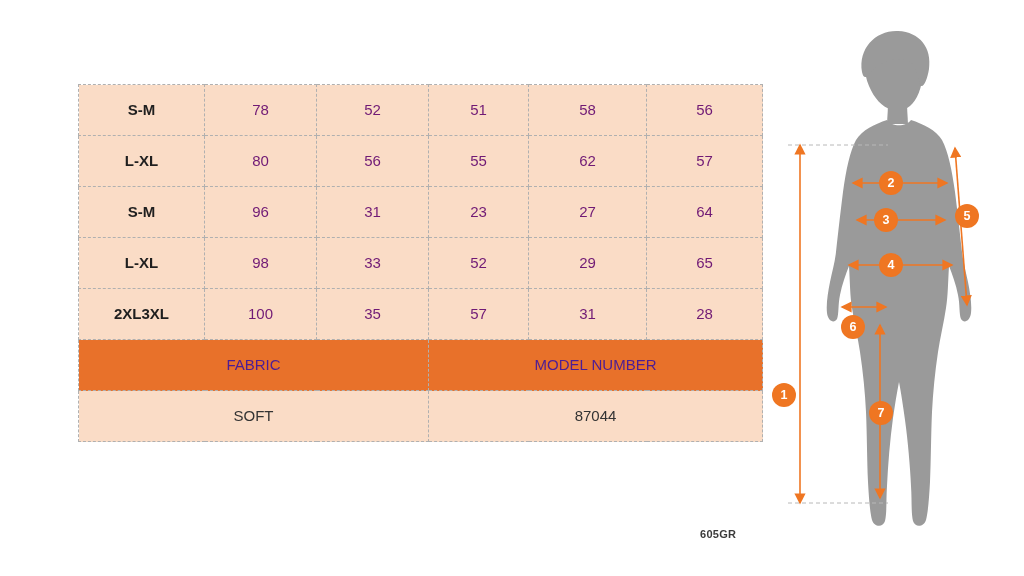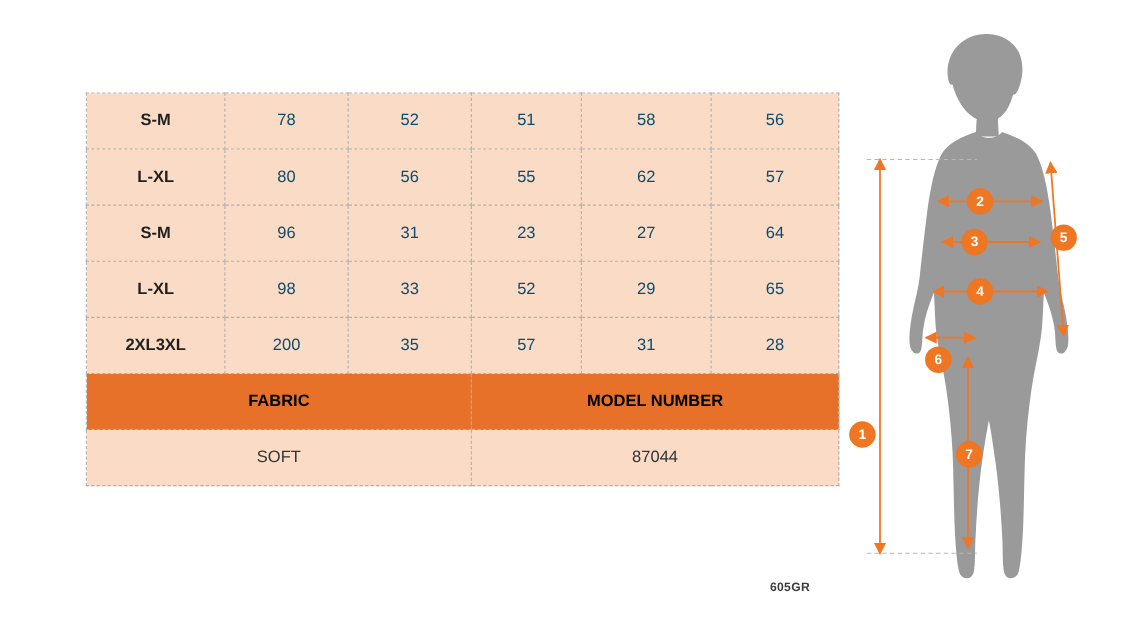--- a/index.html
+++ b/index.html
@@ -44,26 +44,26 @@
   #size-table tr.data td {
     background: #fadcc6;
   }
   #size-table tr.data td.rowlabel {
     font-weight: bold;
     font-size: 15px;
     color: #1f1f1f;
   }
   #size-table td.valcell {
     font-size: 15px;
-    color: #0c4a6e;
+    color: #701a75;
   }
   #size-table tr.footer-header td {
     background: #e8712a;
-    color: #000000;
-    font-weight: bold;
+    color: #4c1d95;
+    font-weight: normal;
     font-size: 15px;
   }
   #size-table tr.footer-values td {
     background: #fadcc6;
     font-size: 15px;
     color: #333;
   }
 
   .col-1 { width: 126px; }
   .col-2 { width: 112px; }
@@ -157,21 +157,21 @@
       <td class="rowlabel">L-XL</td>
       <td class="valcell">98</td>
       <td class="valcell">33</td>
       <td class="valcell">52</td>
       <td class="valcell">29</td>
       <td class="valcell">65</td>
     </tr>
 
     <tr class="data">
       <td class="rowlabel">2XL3XL</td>
-      <td class="valcell">200</td>
+      <td class="valcell">100</td>
       <td class="valcell">35</td>
       <td class="valcell">57</td>
       <td class="valcell">31</td>
       <td class="valcell">28</td>
     </tr>
 
     <tr class="footer-header">
       <td colspan="3">FABRIC</td>
       <td colspan="3">MODEL NUMBER</td>
     </tr>

